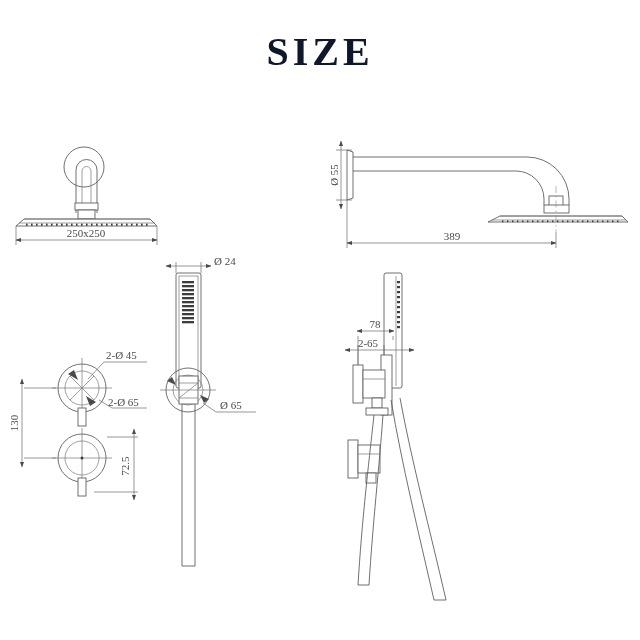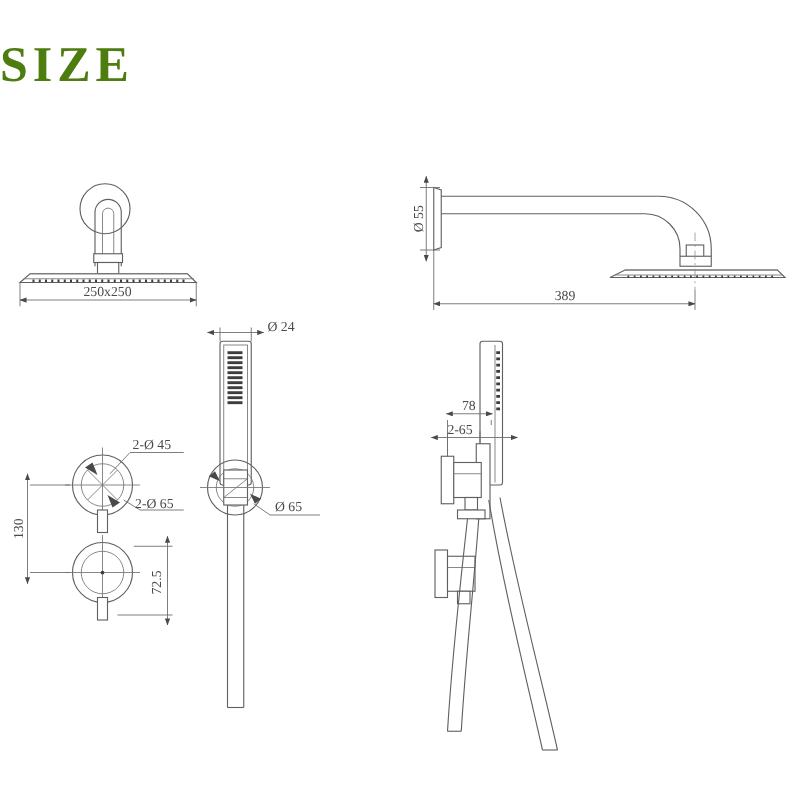--- a/index.html
+++ b/index.html
@@ -13,25 +13,26 @@
     height: 640px;
     background: #ffffff;
     overflow: hidden;
     font-family: "Liberation Serif", serif;
   }
   #title {
     position: absolute;
     left: 0;
     top: 28px;
     width: 640px;
+    text-align: center;
     font-family: "Liberation Serif", serif;
     font-size: 40px;
     font-weight: 700;
     letter-spacing: 4px;
-    color: #4d7c0f;
+    color: #0f172a;
   }
   svg.dwg {
     position: absolute;
     left: 0;
     top: 0;
     width: 640px;
     height: 640px;
   }
   .ln {
     stroke: #606060;

